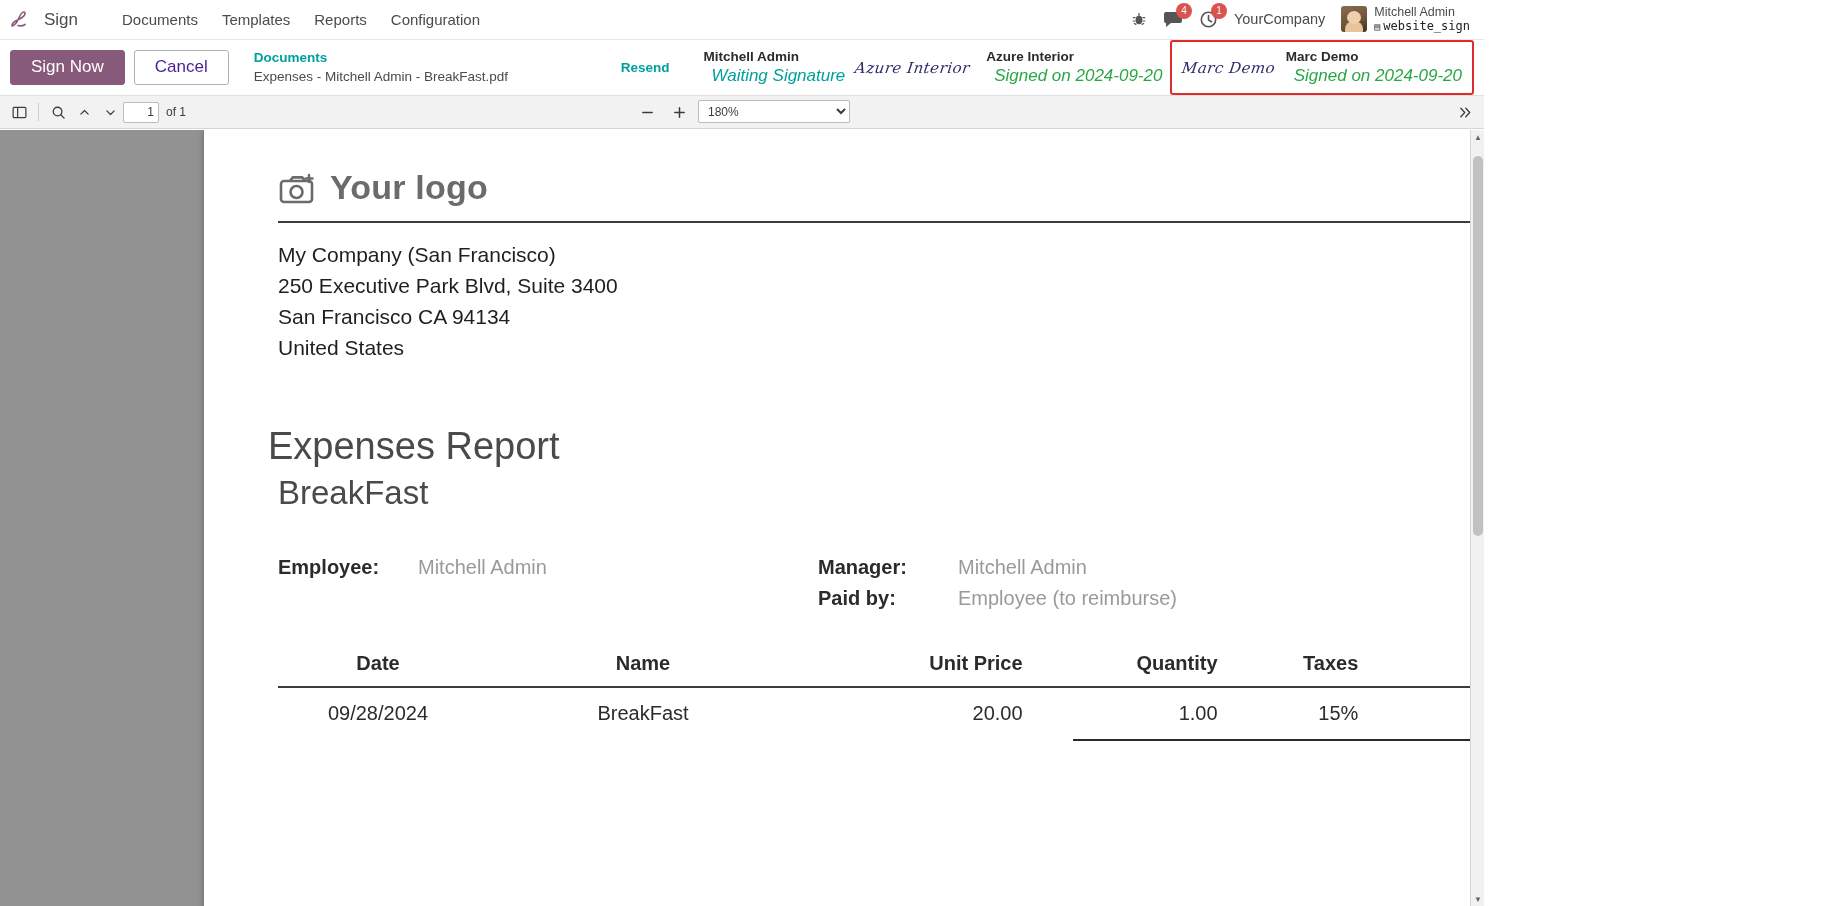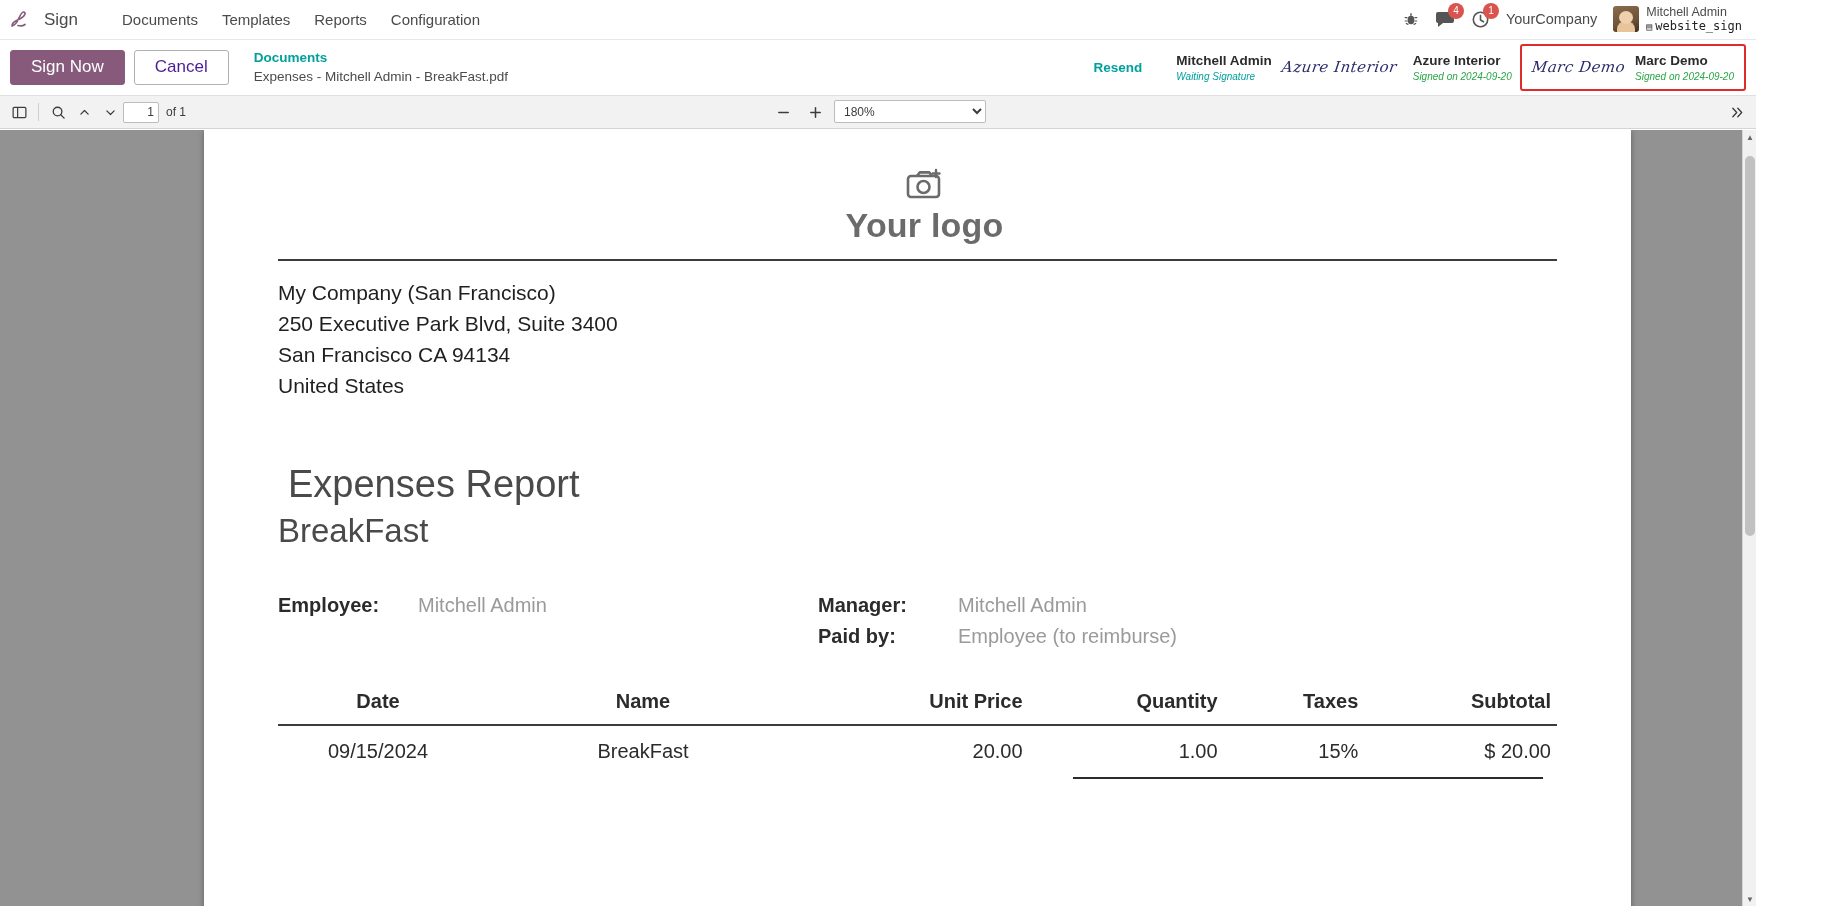--- a/index.html
+++ b/index.html
@@ -3,21 +3,21 @@
 <meta charset="utf-8">
 <style>
   * { box-sizing: border-box; }
   html, body {
     margin: 0; padding: 0;
     width: 1848px; height: 906px;
     overflow: hidden;
     font-family: "Liberation Sans", sans-serif;
     background: #ffffff;
   }
-  #app { width: 1756px; height: 906px; position: relative; background: #fff; border-radius: 11px; }
+  #app { width: 1484px; height: 906px; position: relative; background: #fff; border-radius: 11px; }
 
   
   .topnav {
     height: 40px;
     background: #ffffff;
     border-bottom: 1px solid #e7e7e7;
     display: flex;
     align-items: center;
     padding: 0 10px 0 8px;
     position: relative;
@@ -130,21 +130,21 @@
   }
   .signer {
     display: flex;
     align-items: center;
     gap: 10px;
     padding: 4px 8px;
     border-radius: 3px;
   }
   .signer-texts { line-height: 1.3; text-align: left; }
   .signer-name { font-size: 13.5px; font-weight: 700; color: #2b2b2b; }
-  .signer-status { font-size: 10px; font-style: italic; }
+  .signer-status { font-size: 17px; font-style: italic; margin-left: 8px; }
   .status-waiting { color: #00A09D; }
   .status-signed { color: #28a745; }
   .sig-img {
     font-family: "DejaVu Serif", serif;
     font-style: italic;
     font-size: 15px;
     color: #2b2b6b;
     letter-spacing: 0.5px;
     transform: skewX(-8deg);
     white-space: nowrap;
@@ -219,25 +219,24 @@
     left: 204px;
     width: 1427px;
     min-height: 860px;
     background: #fff;
     box-shadow: 0 1px 6px rgba(0,0,0,0.35);
   }
   .page-inner { padding: 38px 60px 0 60px; }
 
   .logo-row {
     display: flex;
-    align-items: center;
-    gap: 4px;
+    align-items: flex-end;
+    gap: 12px;
     margin-left: 14px;
     padding-bottom: 14px;
-    flex-direction: column;
   }
   .logo-ph {
     width: 40px; height: 34px;
     position: relative;
     color: #6b6b6b;
   }
   .logo-text {
     font-size: 34px;
     font-weight: 700;
     color: #6b6b6b;
@@ -246,21 +245,21 @@
   .hrule { height: 2px; background: #3c3c3c; margin: 0 14px 0 14px; }
 
   .addr {
     margin: 16px 0 0 14px;
     font-size: 21px;
     color: #1f1f1f;
     line-height: 1.48;
   }
 
   .rep-title {
-    margin: 62px 0 0 24px;
+    margin: 62px 0 0 4px;
     font-size: 38px;
     color: #4a4a4a;
     font-weight: 400;
   }
   .rep-sub {
     margin: 6px 0 0 14px;
     font-size: 33px;
     color: #4a4a4a;
     font-weight: 400;
   }
@@ -528,21 +527,21 @@
               <th class="l" style="width:200px">Date</th>
               <th class="l" style="width:330px">Name</th>
               <th>Unit Price</th>
               <th>Quantity</th>
               <th>Taxes</th>
               <th>Subtotal</th>
             </tr>
           </thead>
           <tbody>
             <tr>
-              <td class="l">09/15/2024</td>
+              <td class="l">09/28/2024</td>
               <td class="l">BreakFast</td>
               <td>20.00</td>
               <td>1.00</td>
               <td>15%</td>
               <td>$ 20.00</td>
             </tr>
           </tbody>
         </table>
 
         <div class="tot-wrap">

